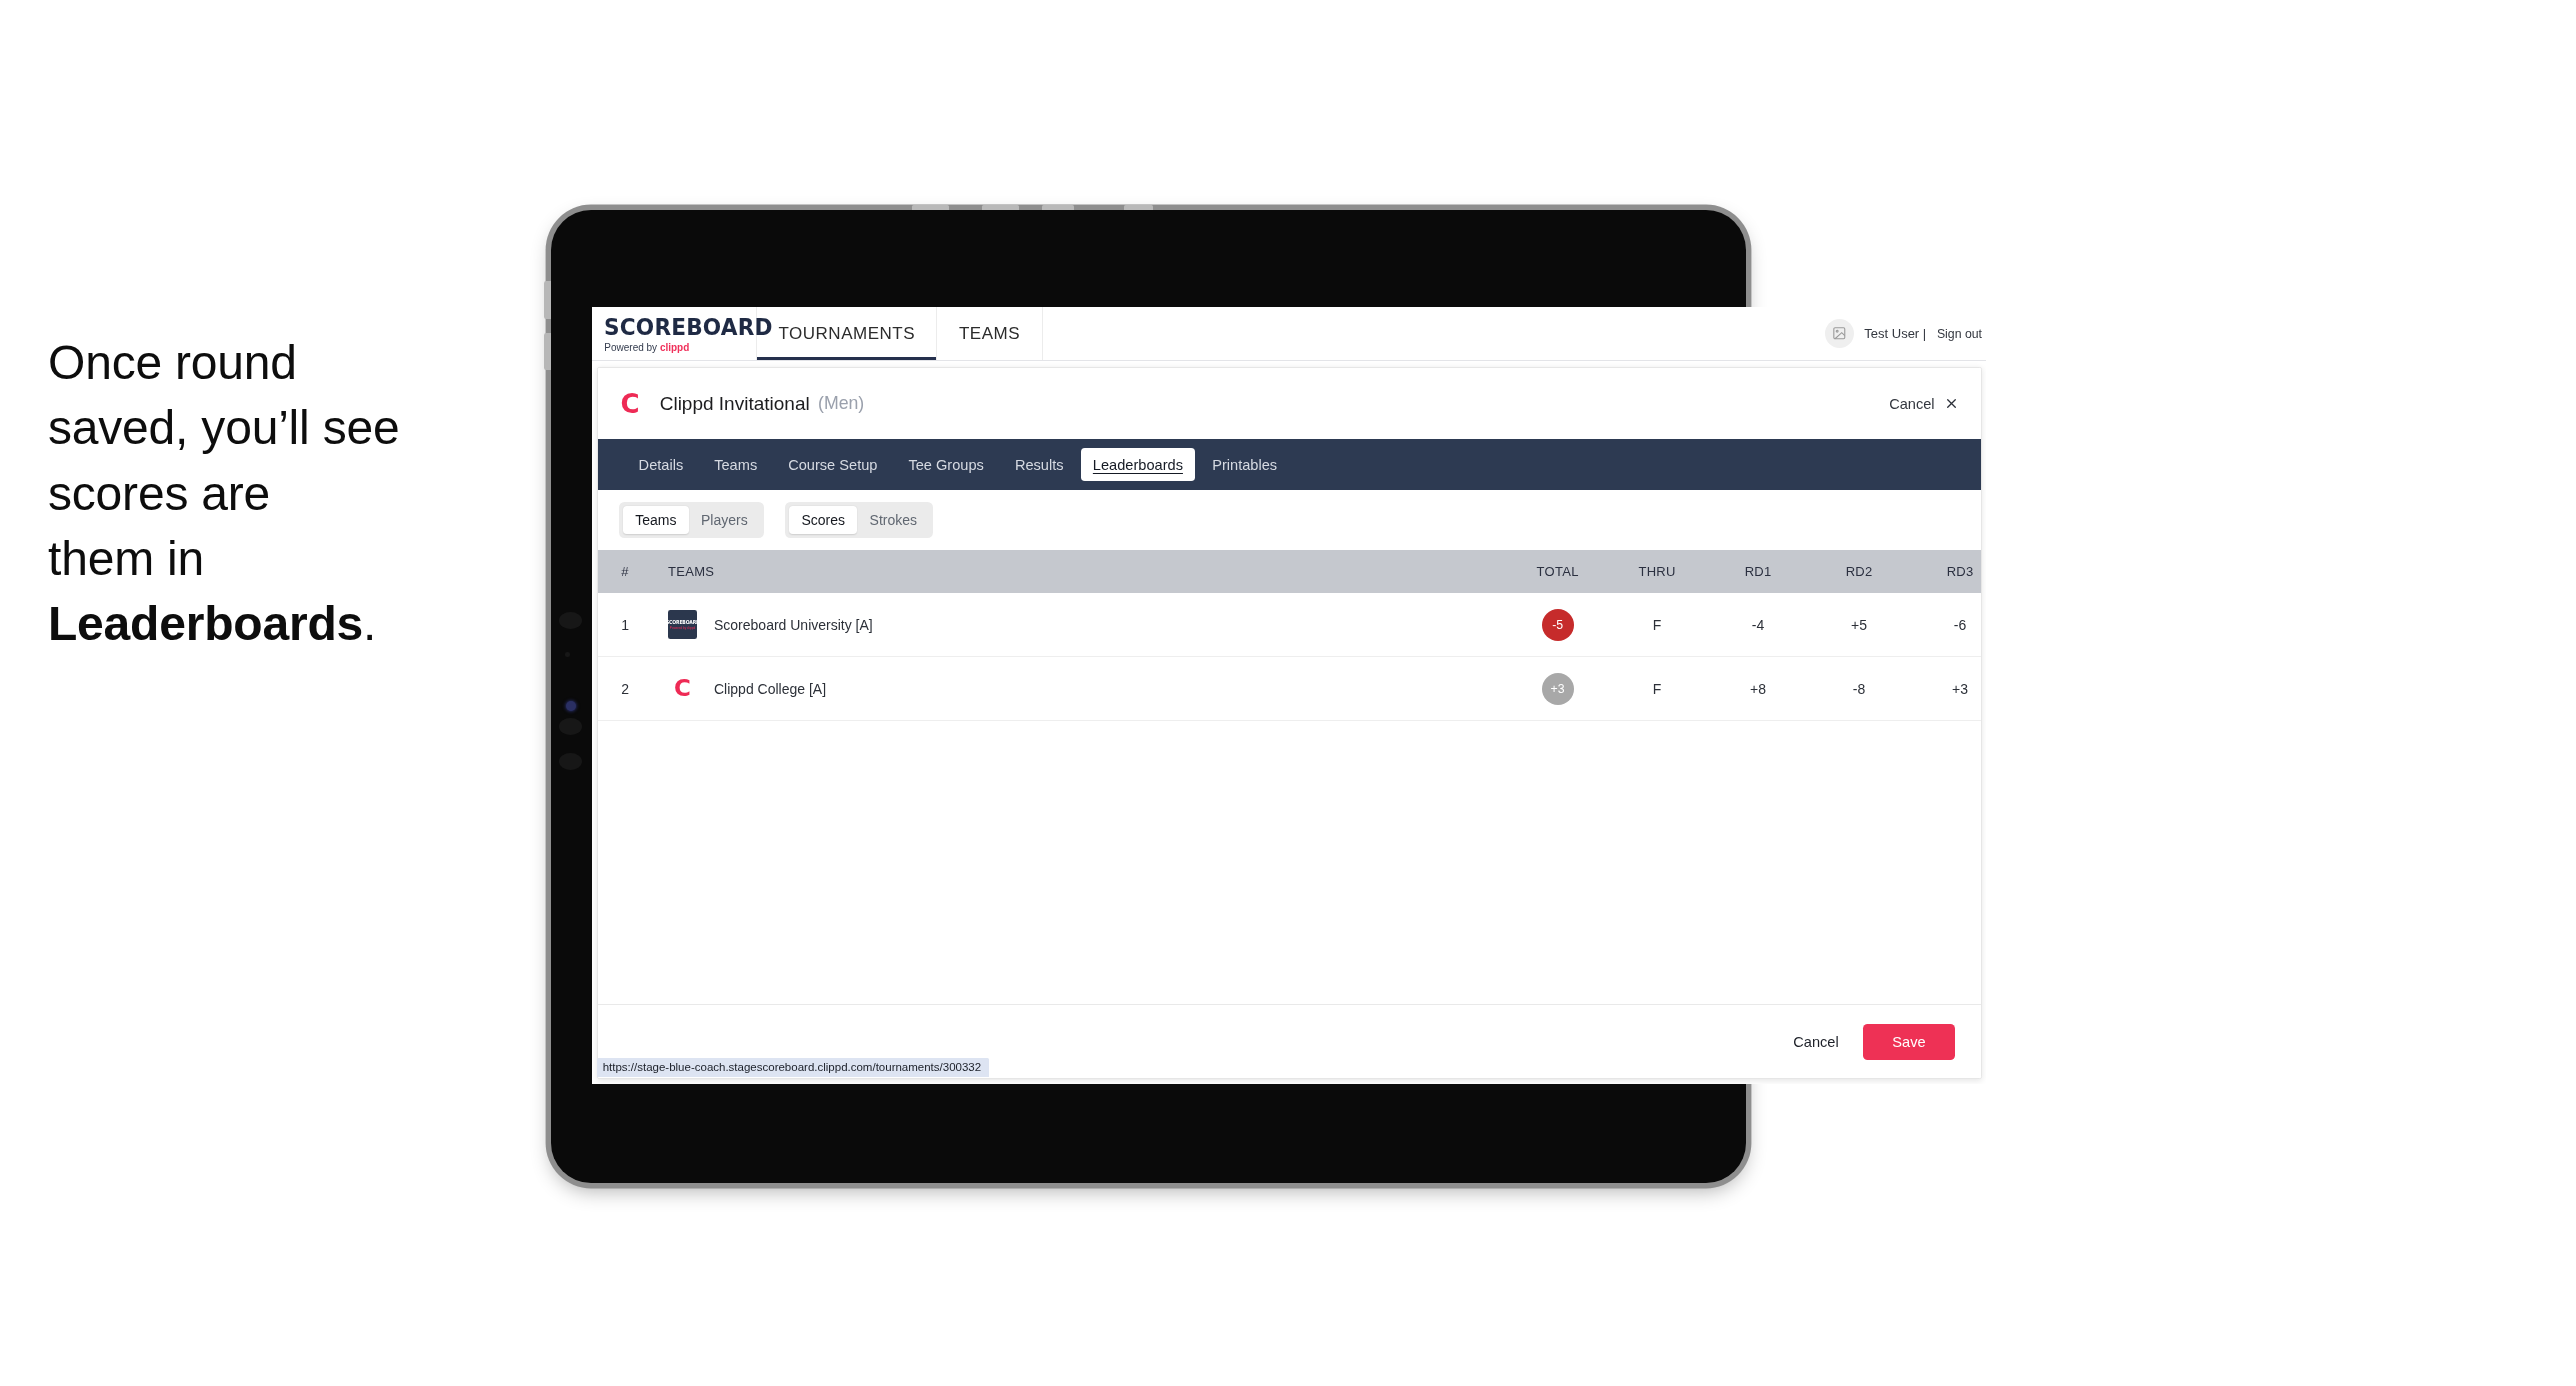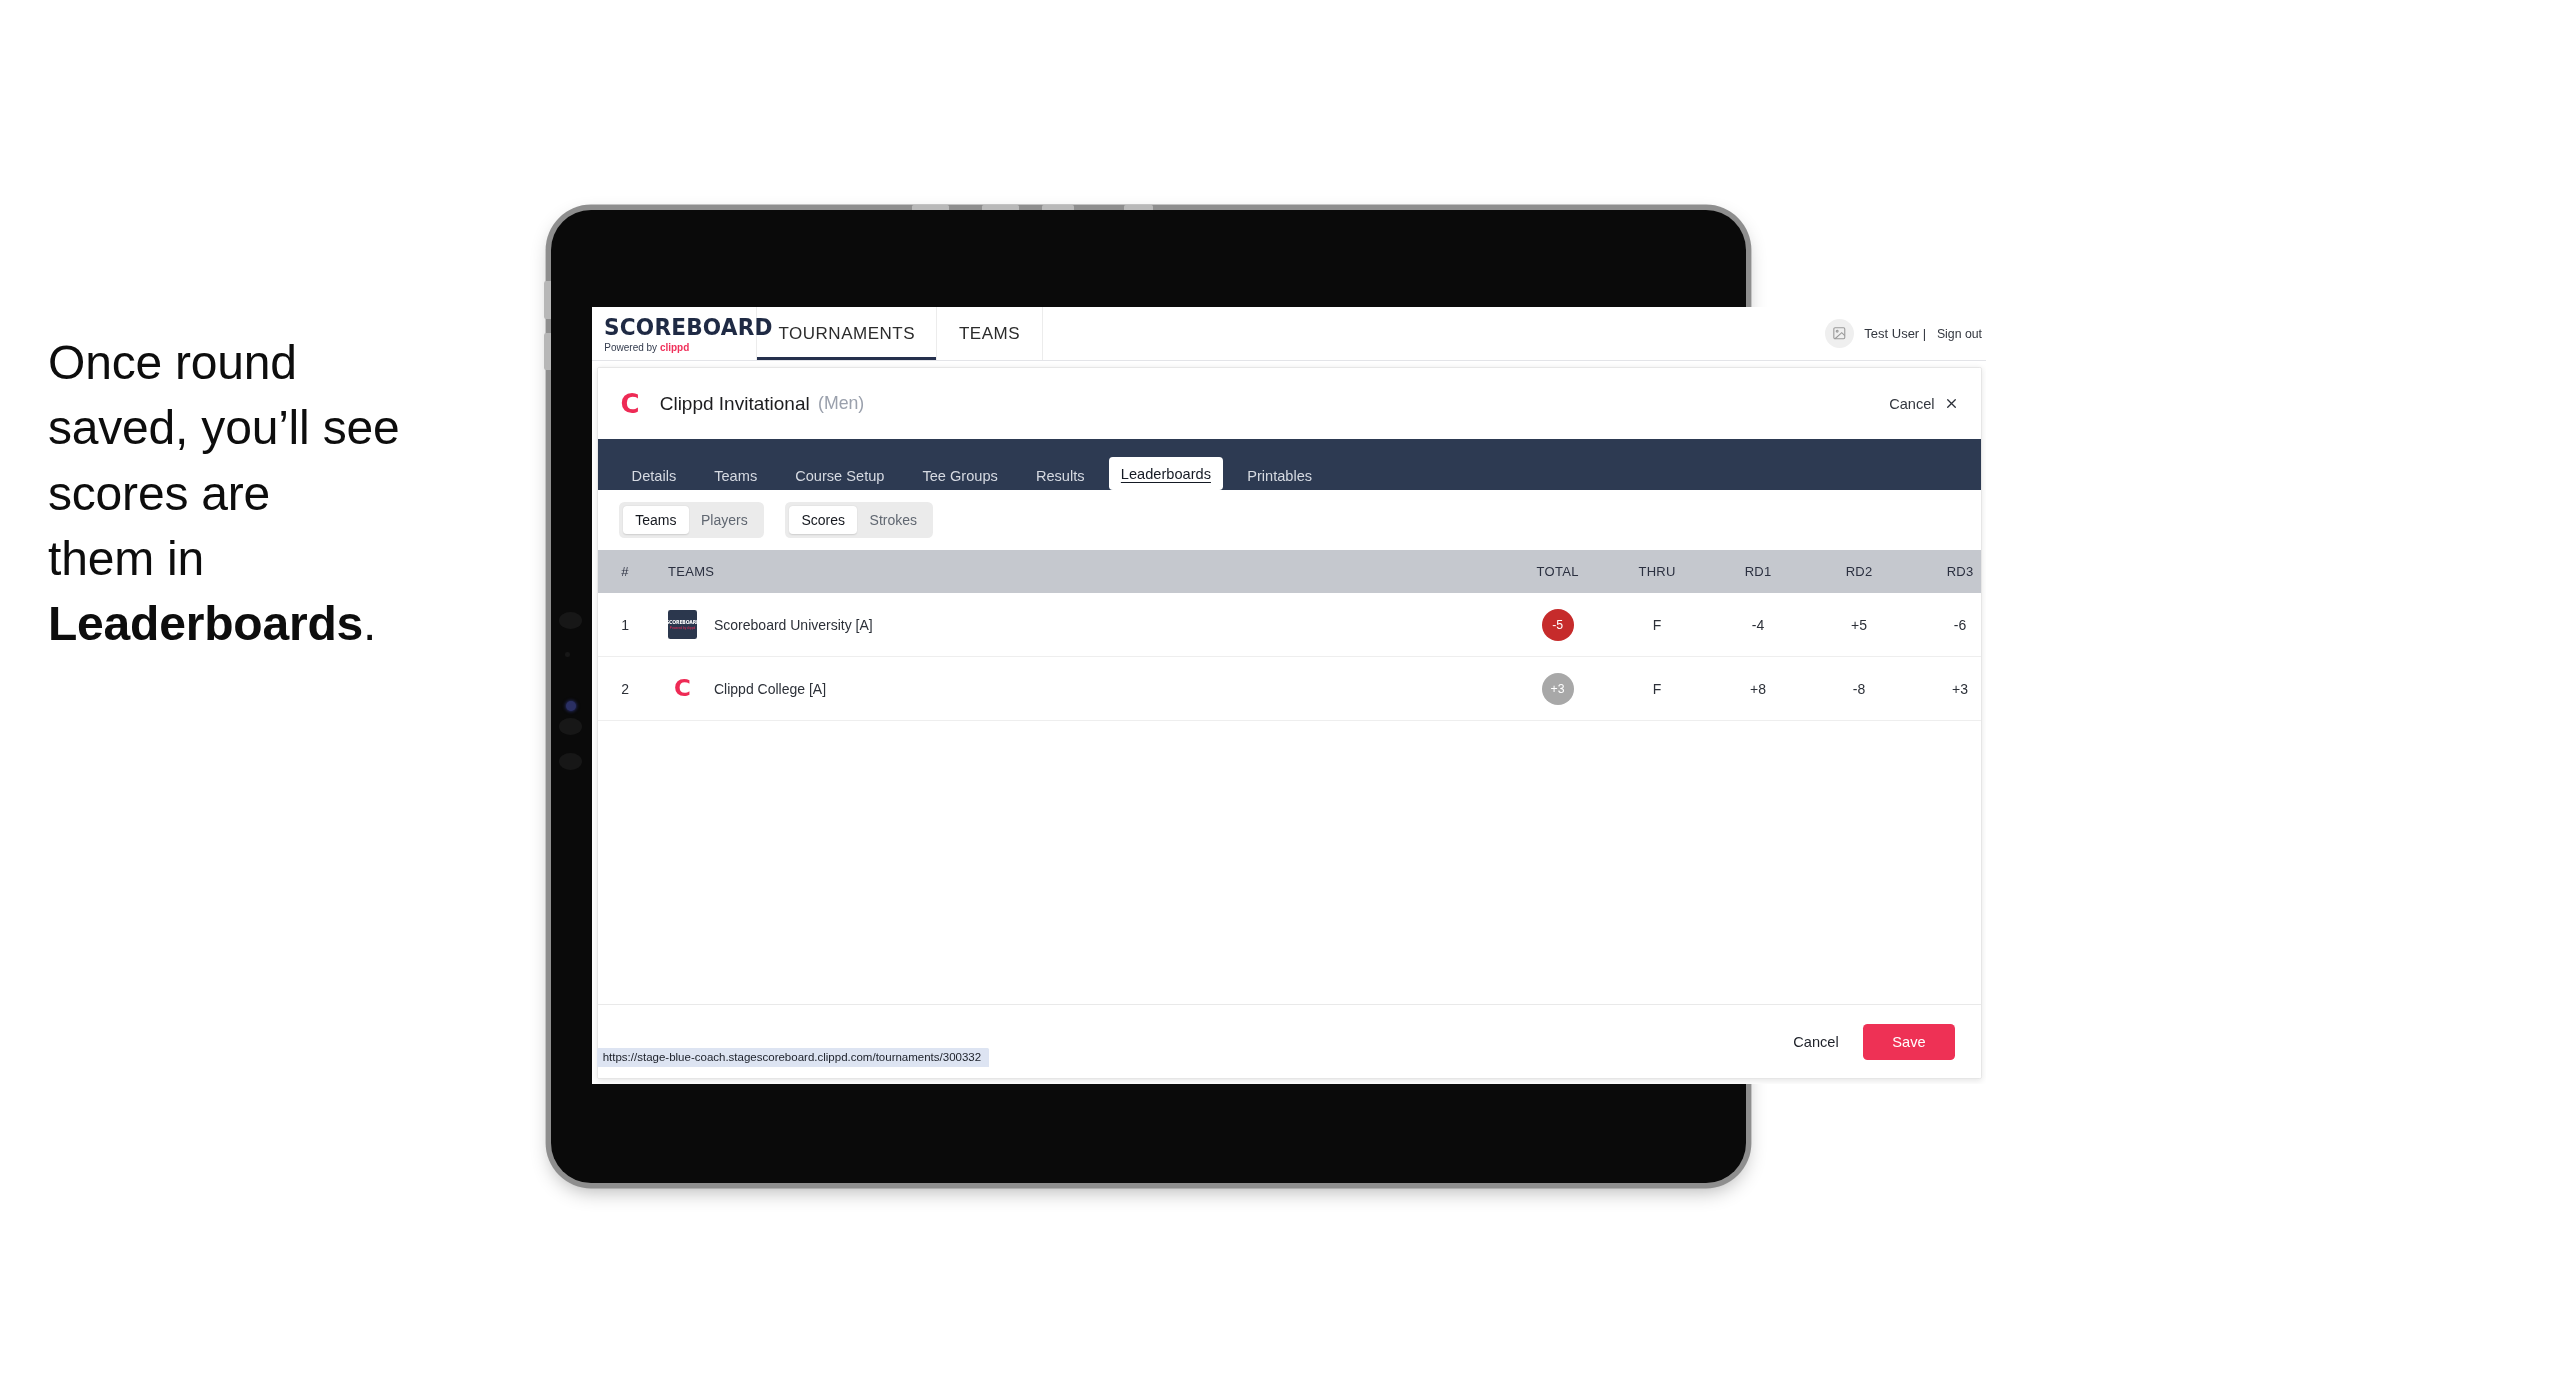--- a/index.html
+++ b/index.html
@@ -140,22 +140,22 @@
   }
   #cancel-top {
     margin-left: auto;
     display: flex; align-items: center; gap: 10px;
     font-size: 14.6px; color: #33373f; cursor: pointer;
   }
 
   
   #tabbar {
     height: 51px; background: #2d3a52;
-    display: flex; align-items: flex-end;
-    padding-left: 20px; gap: 10px;
+    display: flex; align-items: center;
+    padding-left: 27px; gap: 3px;
   }
   .tab {
     font-size: 14.6px; color: #d6dae2;
     padding: 6.1px 14px; border-radius: 3.8px;
     cursor: pointer; white-space: nowrap;
   }
   .tab.active {
     background: #ffffff; color: #151a24;
     text-decoration: underline; text-underline-offset: 3.1px;
     font-weight: 400;
@@ -250,21 +250,21 @@
   #save-btn {
     background: #ee3155; color: #ffffff;
     font-size: 14.6px; border: none; border-radius: 4.6px;
     padding: 10px 29px; cursor: pointer;
     font-family: "Liberation Sans", sans-serif;
   }
 
   
   #status-url {
     position: absolute;
-    left: 4.6px; bottom: 17px;
+    left: 4.6px; bottom: 7px;
     background: #dde4f2;
     color: #1b1f28;
     font-size: 11.5px;
     padding: 3.1px 7.7px 3.8px 6.1px;
     border-radius: 1.5px 1.5px 0 0;
     white-space: nowrap;
   }
 </style>
 </head>
 <body>

